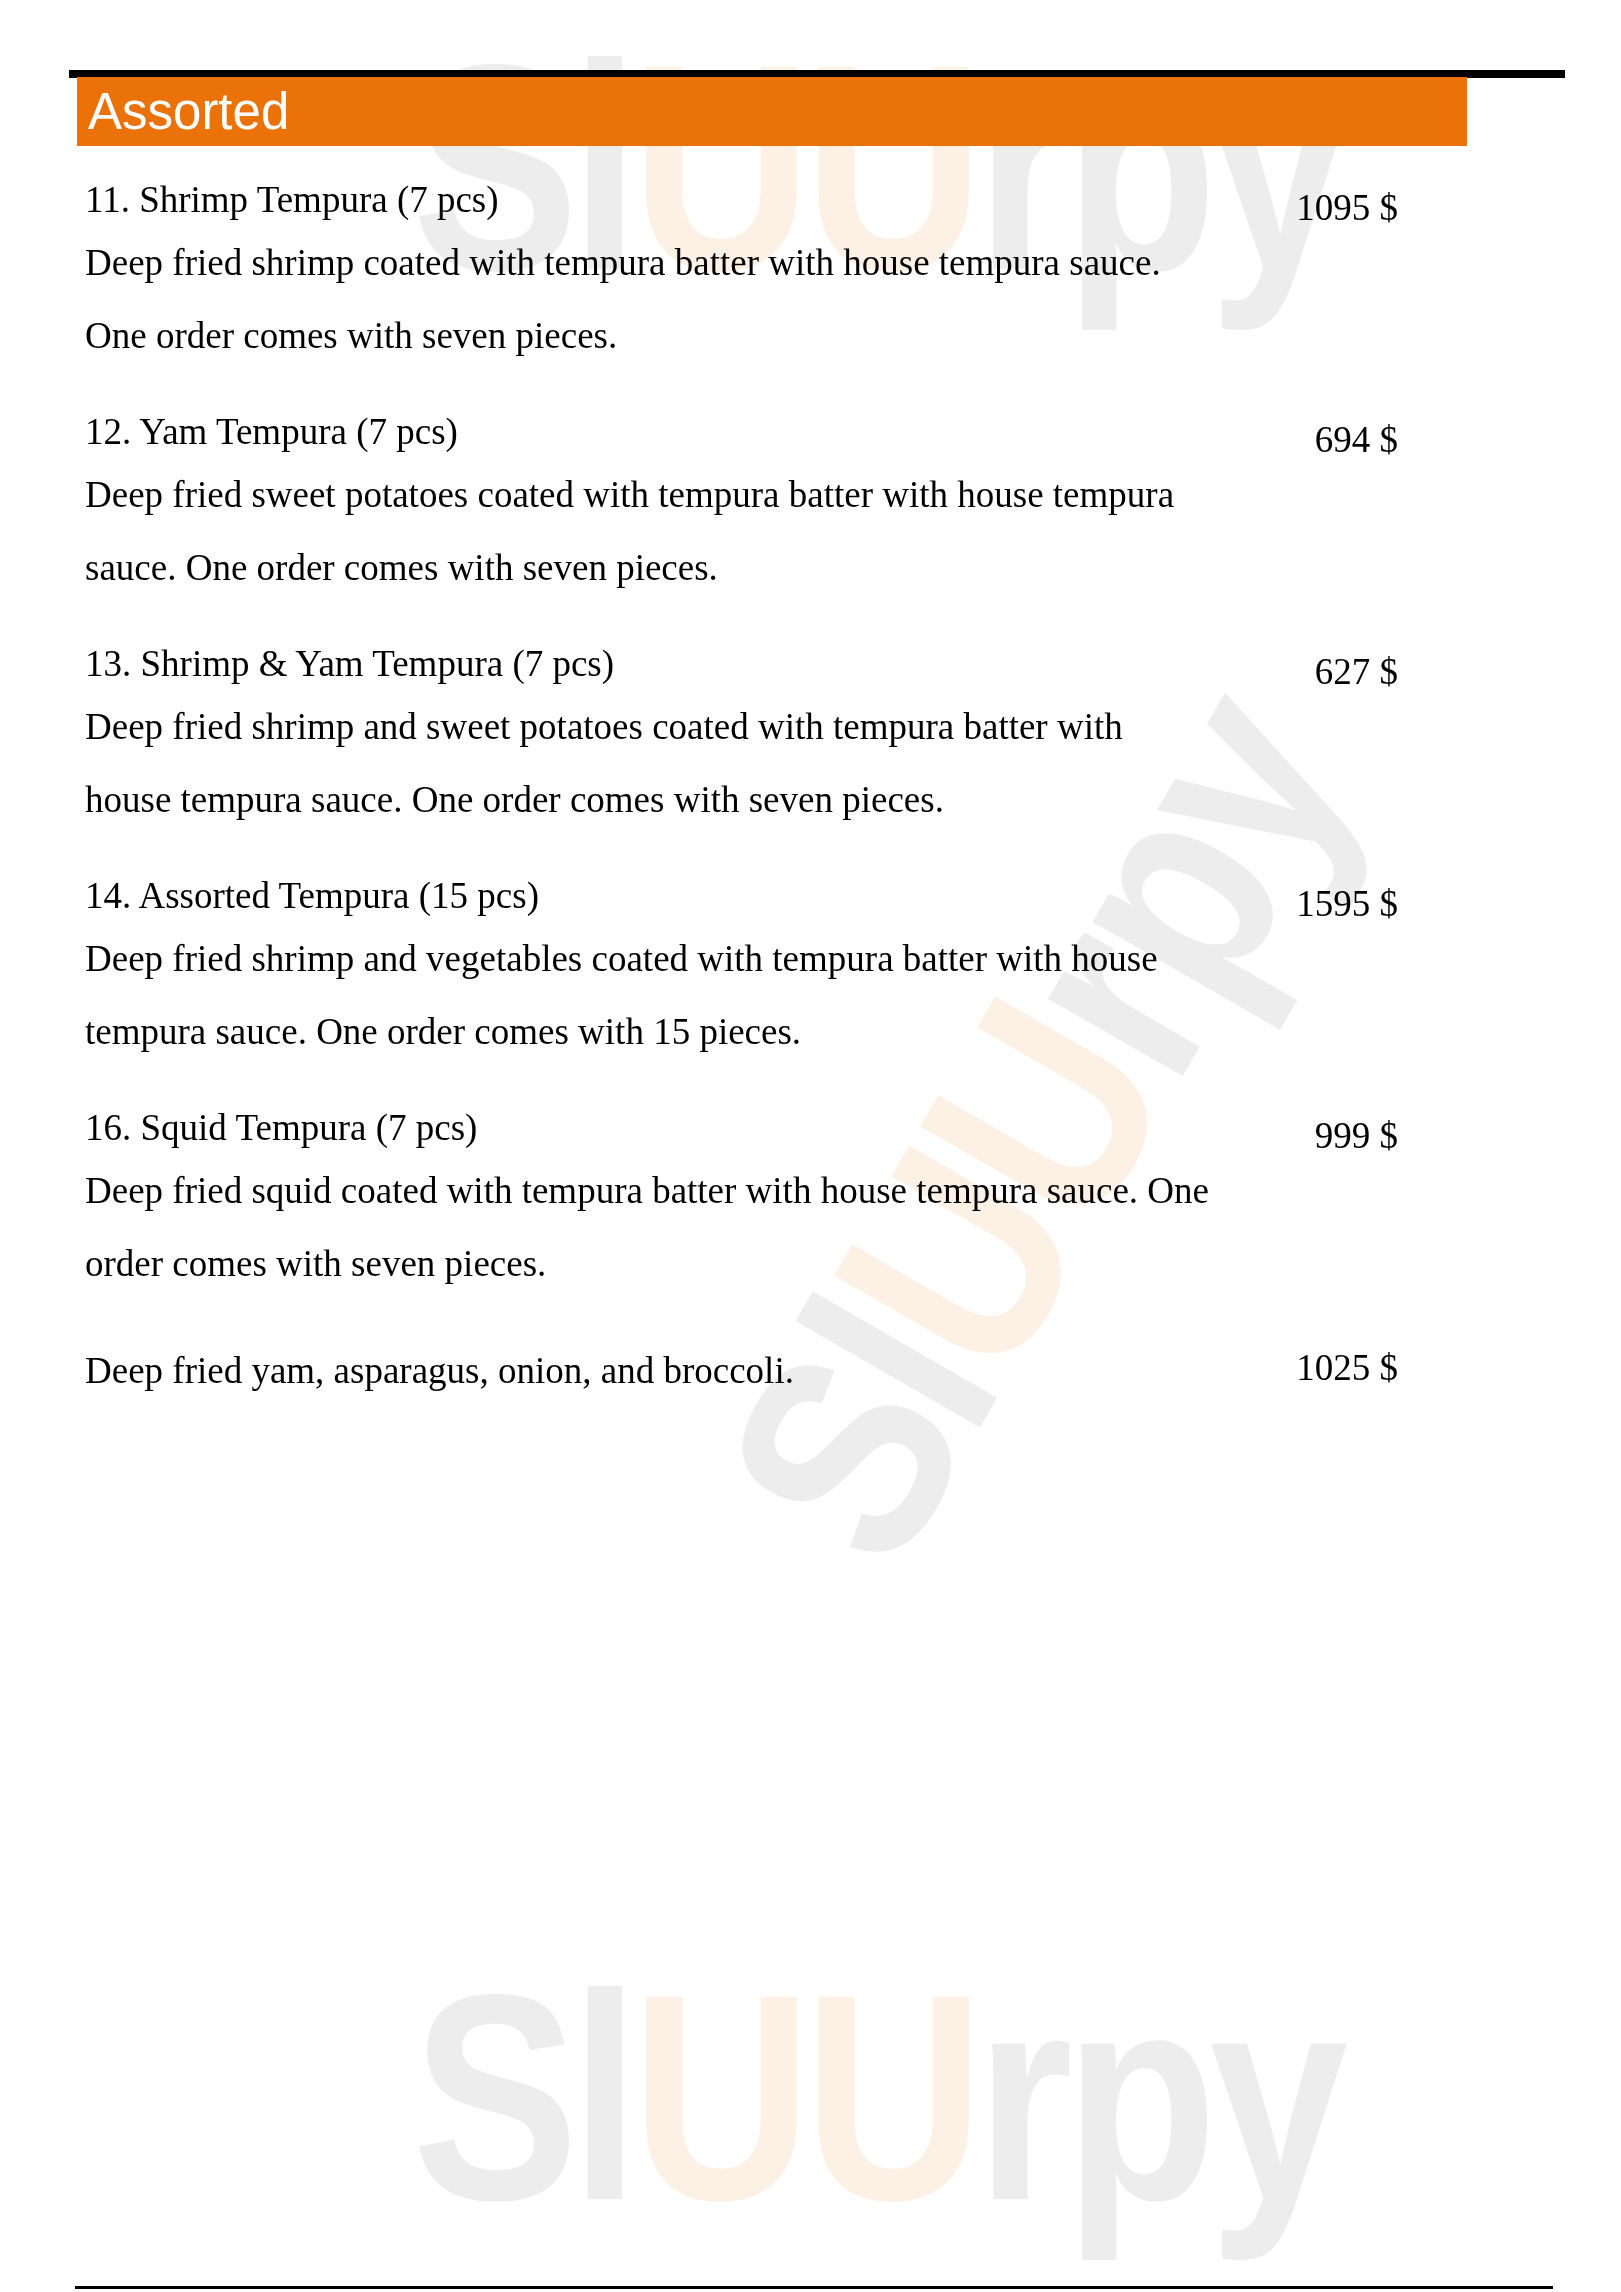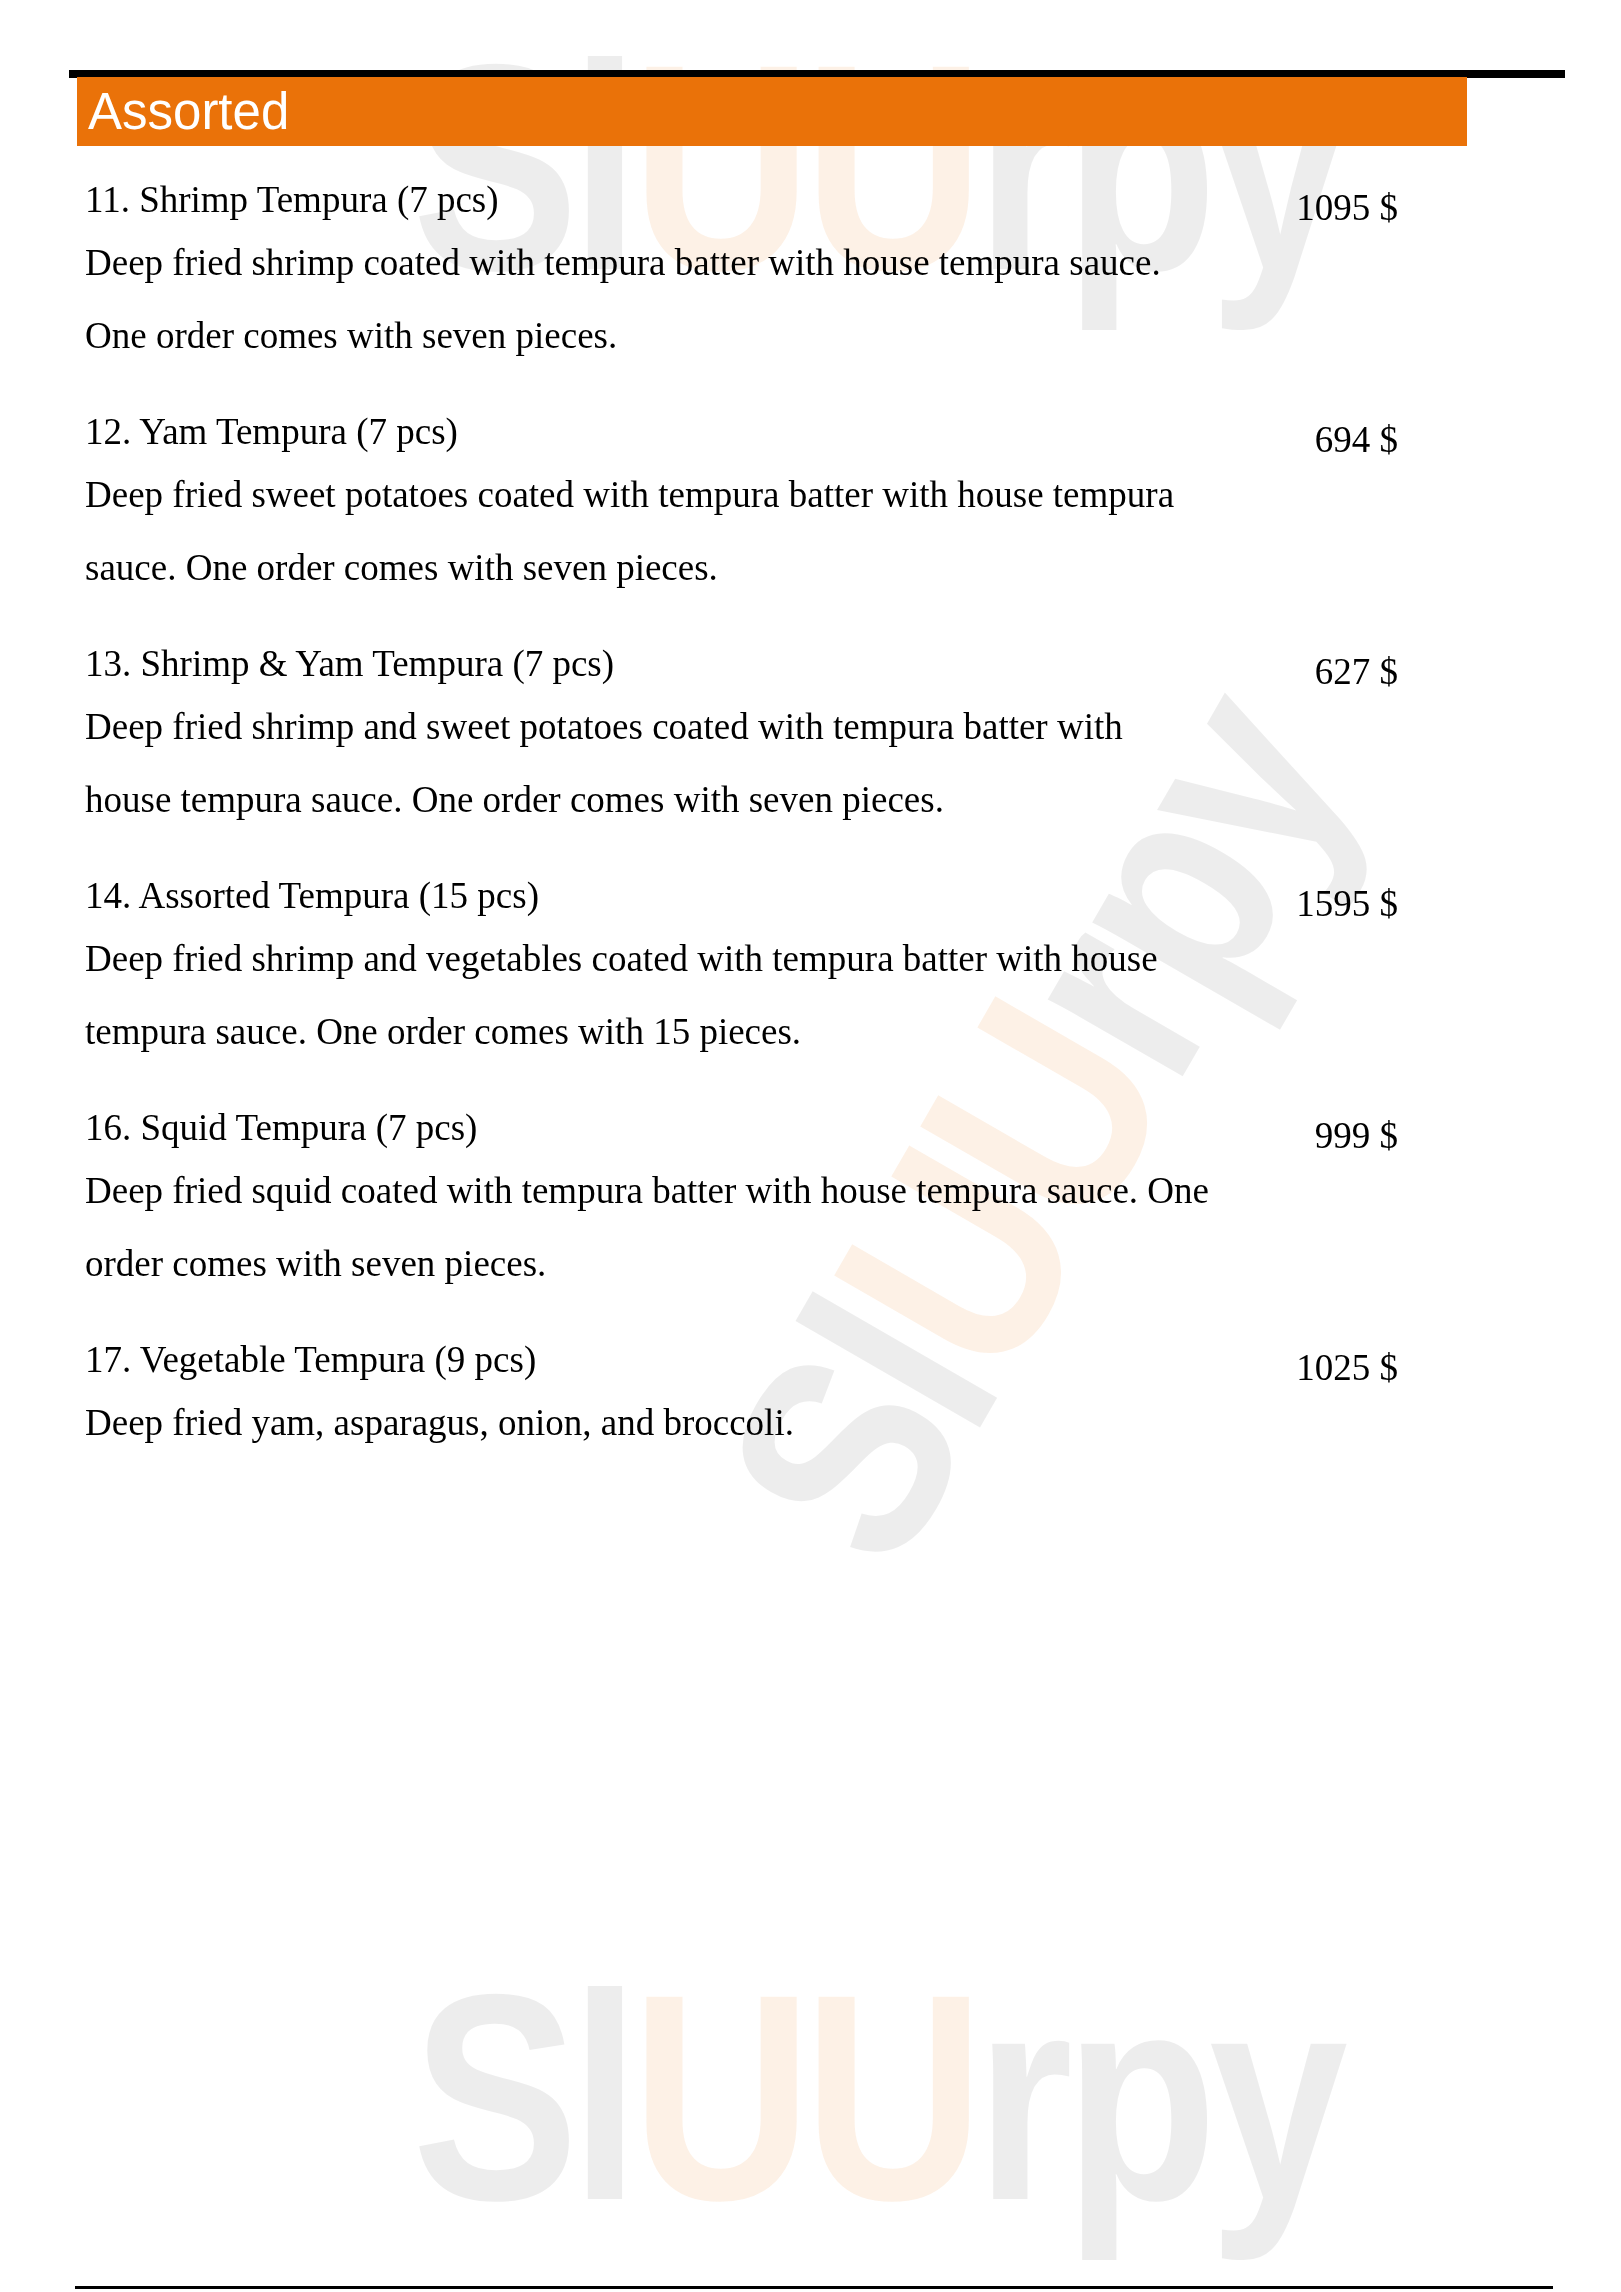--- a/index.html
+++ b/index.html
@@ -53,20 +53,19 @@
     <div class="item-title">14. Assorted Tempura (15 pcs)</div>
     <div class="item-price">1595 $</div>
     <div class="item-desc">Deep fried shrimp and vegetables coated with tempura batter with house tempura sauce. One order comes with 15 pieces.</div>
   </div>
   <div class="item">
     <div class="item-title">16. Squid Tempura (7 pcs)</div>
     <div class="item-price">999 $</div>
     <div class="item-desc">Deep fried squid coated with tempura batter with house tempura sauce. One order comes with seven pieces.</div>
   </div>
   <div class="item">
-    <div class="item-title">17. Vegetable Tempura (9 pcs)</div>
     <div class="item-price">1025 $</div>
     <div class="item-desc">Deep fried yam, asparagus, onion, and broccoli.</div>
   </div>
 </div>
 
 <div class="bottom-rule"></div>
 
 
 </body></html>

